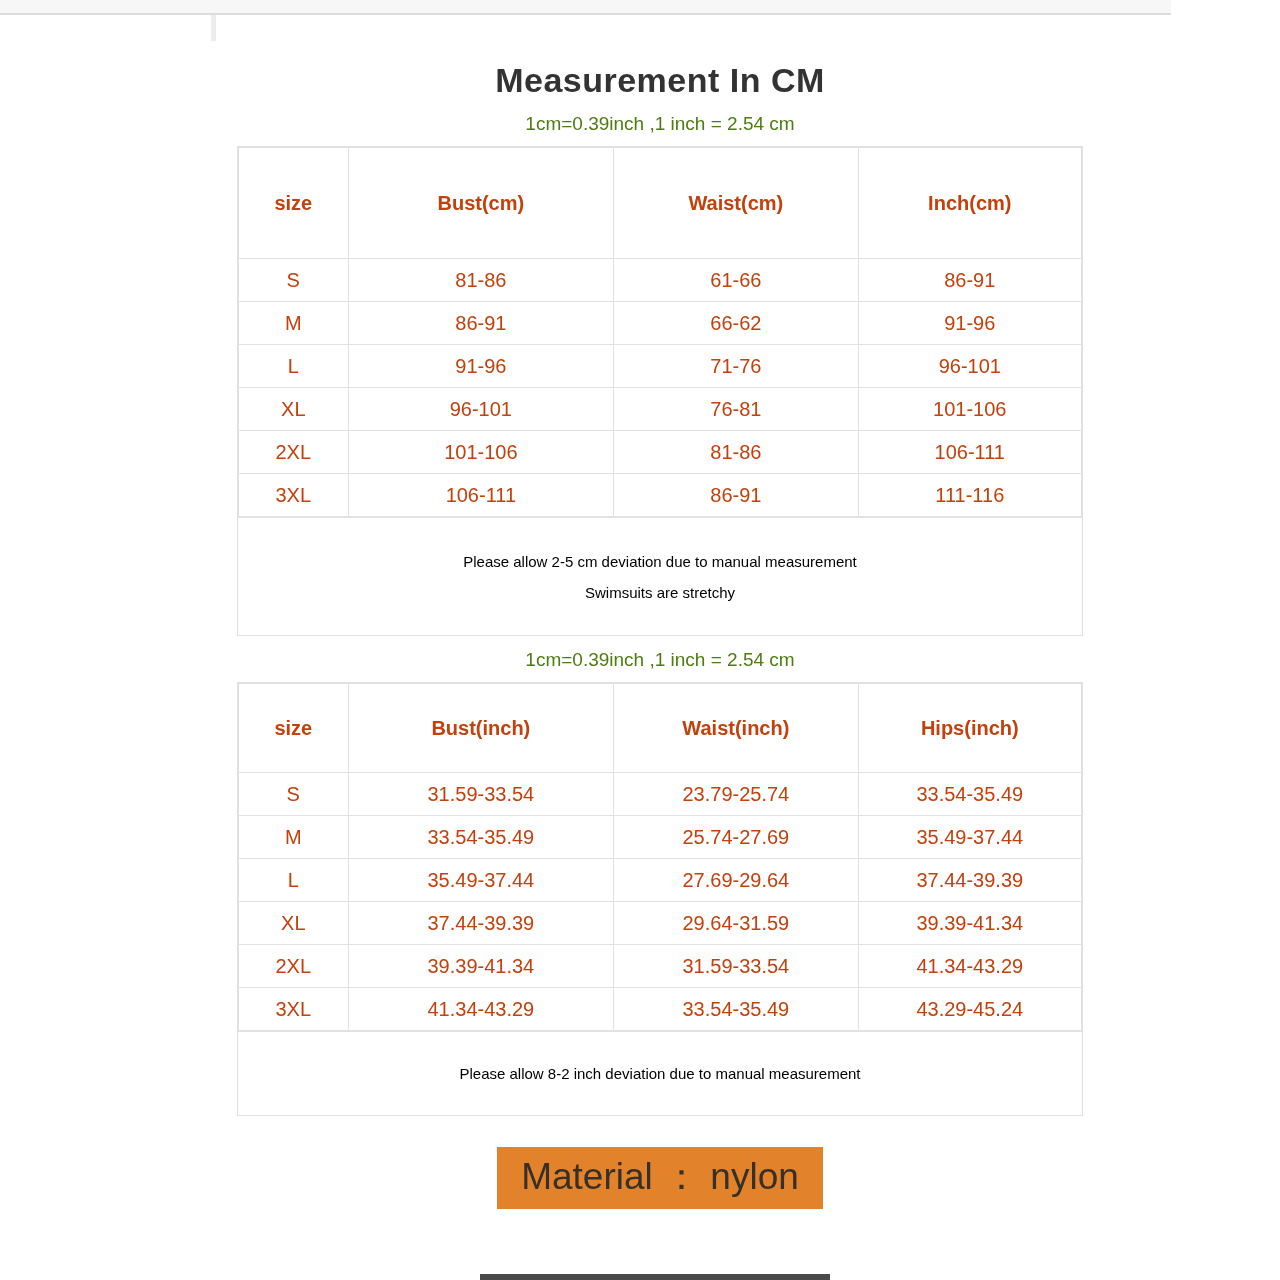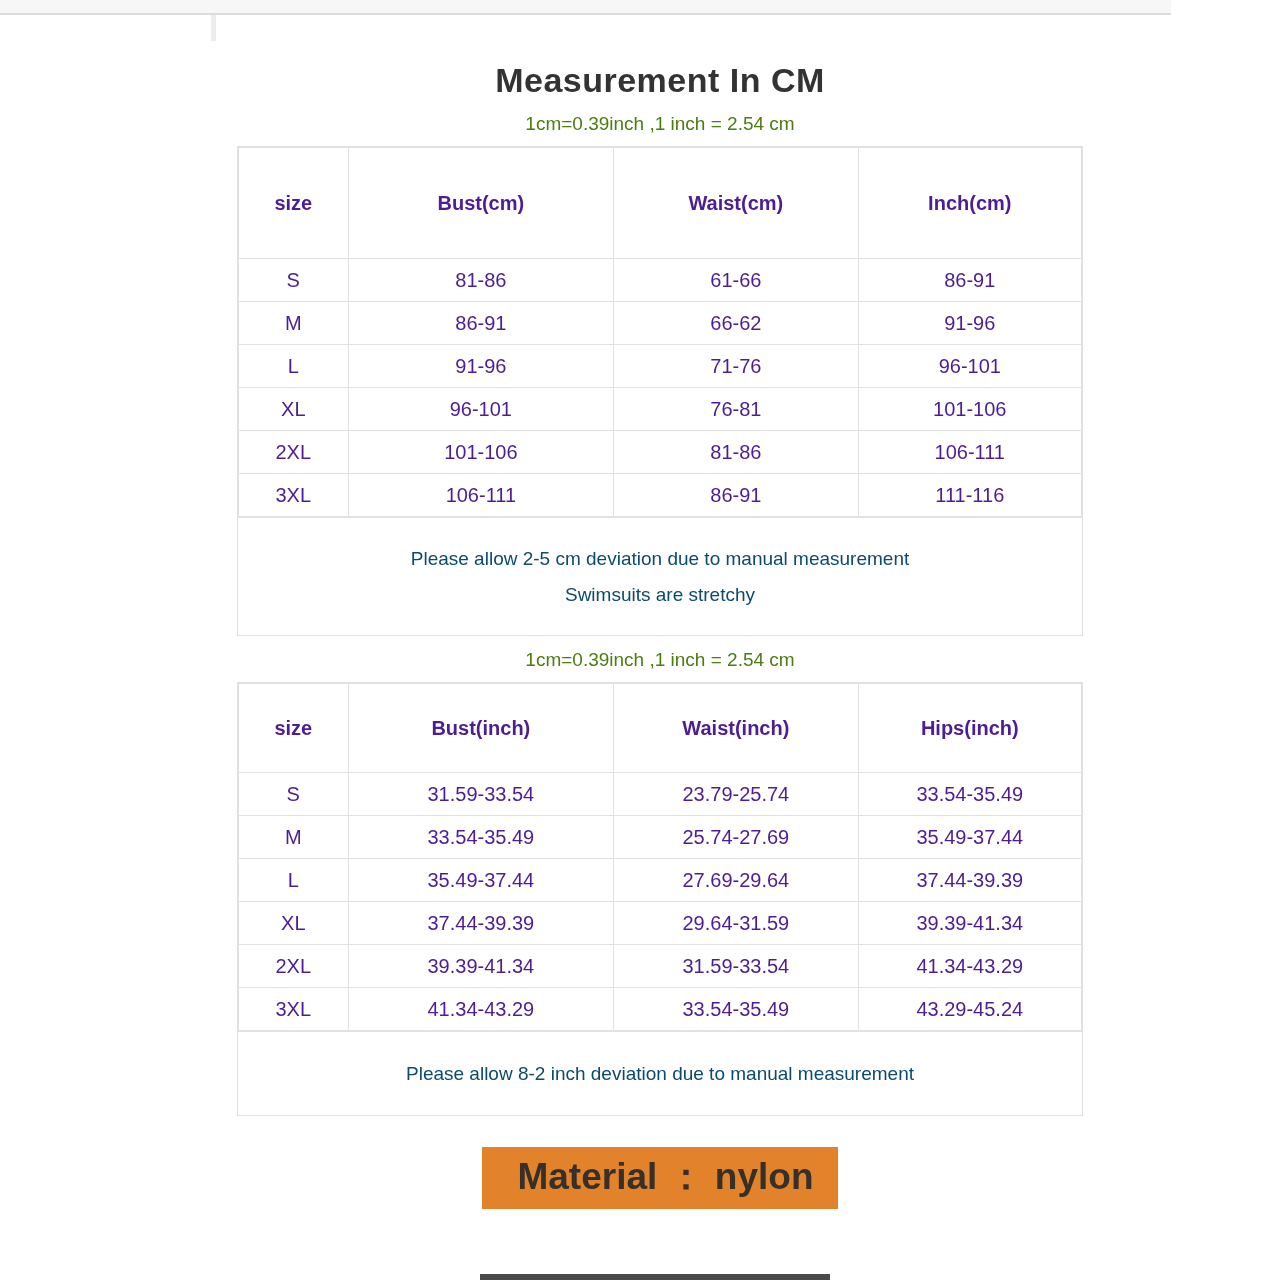--- a/index.html
+++ b/index.html
@@ -60,21 +60,21 @@
     table-layout: fixed;
   }
   table.size-table col.c0 { width: 13%; }
   table.size-table col.c1 { width: 31.5%; }
   table.size-table col.c2 { width: 29%; }
   table.size-table col.c3 { width: 26.5%; }
   table.size-table th, table.size-table td {
     border: 1px solid #e1e1e1;
     text-align: center;
     vertical-align: middle;
-    color: #4c1d95;
+    color: #c2410c;
     margin-top: 34px;
   }
   table.size-table th {
     font-size: 20px;
     font-weight: 700;
   }
   .cm-table th { height: 108px; }
   .inch-table th { height: 86px; }
   table.size-table td {
     height: 40px;
@@ -87,34 +87,34 @@
     display: flex;
     flex-direction: column;
     justify-content: center;
     align-items: center;
     gap: 14px;
     padding: 2px 10px;
     box-sizing: border-box;
   }
   .note-box.single { min-height: 84px; gap: 0; }
   .note-line {
-    font-size: 19px;
-    color: #0c4a6e;
+    font-size: 15px;
+    color: #000000;
     text-align: center;
   }
 
   .material-row {
     margin-top: 31px;
     text-align: center;
   }
   .material-badge {
     display: inline-block;
-    padding: 5px 24px 7px 35px;
+    padding: 5px 24px 7px 24px;
     font-size: 37px;
-    font-weight: 700;
+    font-weight: 400;
     color: #373028;
   }
 
   .bottom-band {
     position: absolute;
     left: 480px;
     bottom: 0;
     width: 350px;
     height: 6px;
     background: #4a4a4a;

